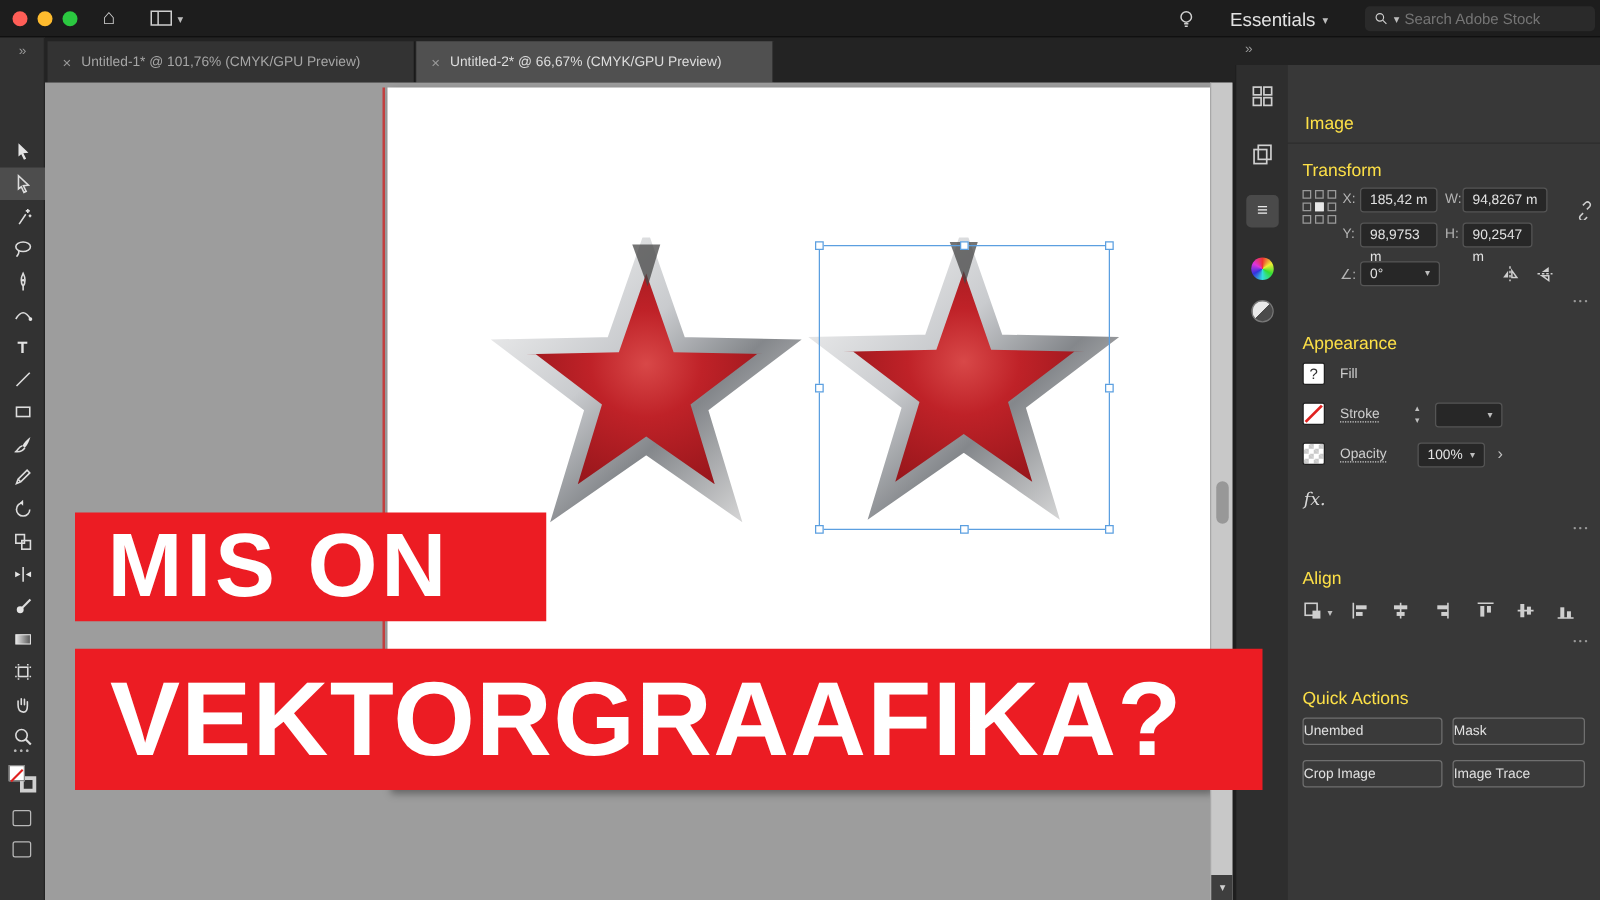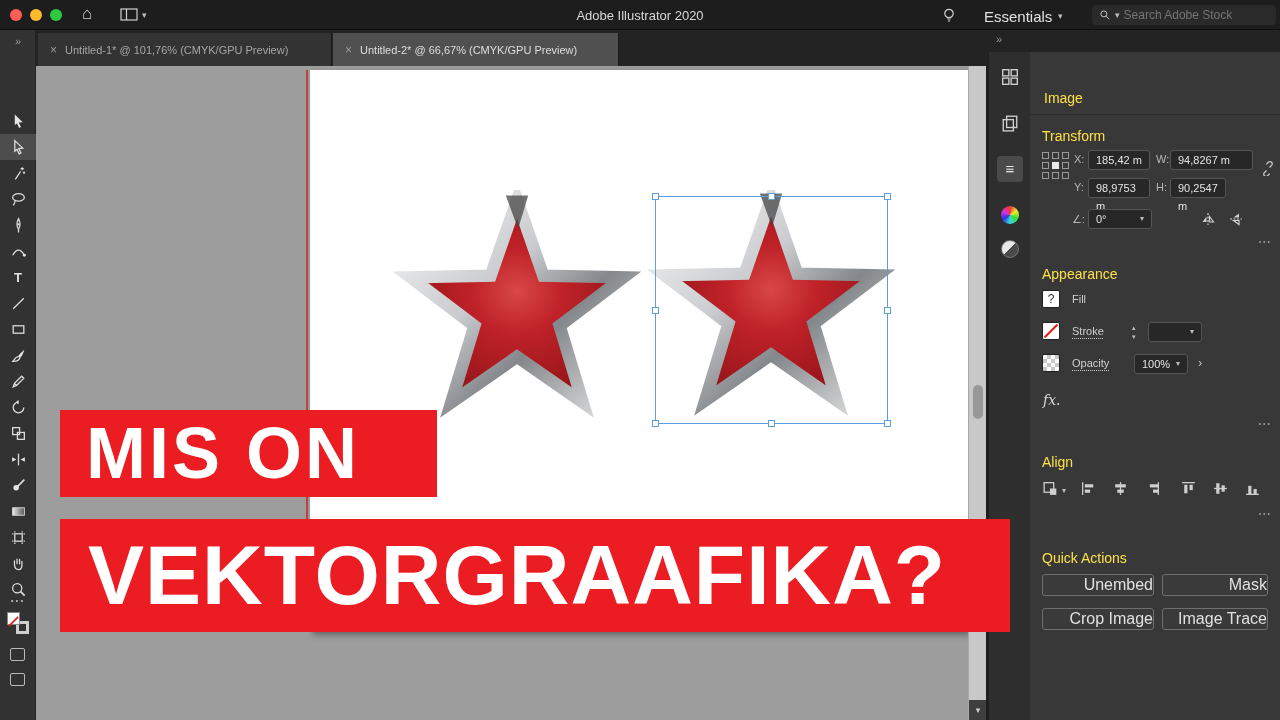--- a/index.html
+++ b/index.html
@@ -75,39 +75,38 @@
   .refgrid i{width:7px;height:7px;border:1px solid #9a9a9a}
   .refgrid i.on{background:#e8e8e8;border-color:#e8e8e8}
   .more{position:absolute;right:8px;color:#9a9a9a;font-size:7px;letter-spacing:2px}
   .swatch{position:absolute;left:12px;width:18px;height:18px;background:#fff;border-radius:2px;border:1px solid #202020}
   .qmark{display:block;text-align:center;font-size:12px;color:#333;line-height:16px}
   .checker{background:#fff;background-image:linear-gradient(45deg,#c9c9c9 25%,transparent 25%,transparent 75%,#c9c9c9 75%),linear-gradient(45deg,#c9c9c9 25%,transparent 25%,transparent 75%,#c9c9c9 75%);background-size:8px 8px;background-position:0 0,4px 4px}
   .linklbl{text-decoration:underline dotted;text-underline-offset:3px}
   .stepper{position:absolute;left:102px;top:271px;display:flex;flex-direction:column;line-height:9px;font-size:7px;color:#c0c0c0}
   .fx{position:absolute;left:13px;top:340px;font-family:"DejaVu Serif",serif;font-style:italic;font-size:14px;color:#dadada}
   .alicon{position:absolute;top:428px;width:17px;height:17px}
-  .qa{position:absolute;height:22px;border:1px solid #6f6f6f;border-radius:3px;background:#3a3a3a;font-size:16px;color:#e0e0e0;text-align:right;line-height:20px}
+  .qa{position:absolute;height:22px;border:1px solid #6f6f6f;border-radius:3px;background:#3a3a3a;font-size:11px;color:#e0e0e0;text-align:left;line-height:20px}
   .psvg{stroke:#cfcfcf;fill:none;stroke-width:1.2}
 </style>
 </head>
 <body>
 
 <div class="app">
 
   <header class="menubar">
     <span class="light" style="left:10px;background:#ff5e57"></span>
     <span class="light" style="left:30px;background:#febb2e"></span>
     <span class="light" style="left:50px;background:#2bc840"></span>
     <span class="abs mglyph" style="left:82px;top:4px;font-size:17px">⌂</span>
     <svg class="abs" style="left:120px;top:8px" width="18" height="13" viewBox="0 0 18 13">
       <rect x="1" y="1" width="16" height="11" class="psvg"></rect>
         <path d="M6.5,1 V12" class="psvg"></path>
     </svg>
     <span class="abs chev" style="left:142px;top:10px">▾</span>
-    <div class="mtitle">Adobe Illustrator 2020</div>
     <svg class="abs" style="left:941px;top:6px" width="16" height="18" viewBox="0 0 16 16">
       <circle cx="8" cy="6.5" r="4.2" class="psvg"></circle>
         <path d="M6.3,12 h3.4 M6.8,14 h2.4" class="psvg"></path>
     </svg>
     <span class="wsname" style="left:984px">Essentials</span>
     <span class="abs chev" style="left:1058px;top:11px">▾</span>
     <div class="search">
       <svg width="12" height="12" viewBox="0 0 16 16">
         <circle cx="6.5" cy="6.5" r="4" class="psvg"></circle>
           <path d="M9.5,9.5 L13.5,13.5" class="psvg"></path>
@@ -345,21 +344,21 @@
         <i></i>
         <i class="on"></i>
         <i></i>
         <i></i>
         <i></i>
         <i></i>
     </div>
     <span class="plabel" style="left:44px;top:101px">X:</span>
     <div class="tfield" style="left:58px;top:98px;width:62px">185,42 m</div>
     <span class="plabel" style="left:126px;top:101px">W:</span>
-    <div class="tfield" style="left:140px;top:98px;width:83px">94,8267 m</div>
+    <div class="tfield" style="left:140px;top:98px;width:68px">94,8267 m</div>
     <span class="plabel" style="left:44px;top:129px">Y:</span>
     <div class="tfield" style="left:58px;top:126px;width:62px">98,9753 m</div>
     <span class="plabel" style="left:126px;top:129px">H:</span>
     <div class="tfield" style="left:140px;top:126px;width:56px">90,2547 m</div>
     <svg class="abs" style="left:230px;top:108px" width="16" height="16" viewBox="0 0 16 16">
       <path d="M9.5,6.5 l2.3,-2.3 a2.3,2.3 0 0 0 -3.2,-3.2 l-2.3,2.3 M6.5,9.5 l-2.3,2.3 a2.3,2.3 0 0 0 3.2,3.2 l2.3,-2.3" class="psvg" transform="translate(0,1)"></path>
     </svg>
     <span class="plabel" style="left:42px;top:161px">∠:</span>
     <div class="tfield dd" style="left:58px;top:157px;width:64px">
       <span>0°</span>

